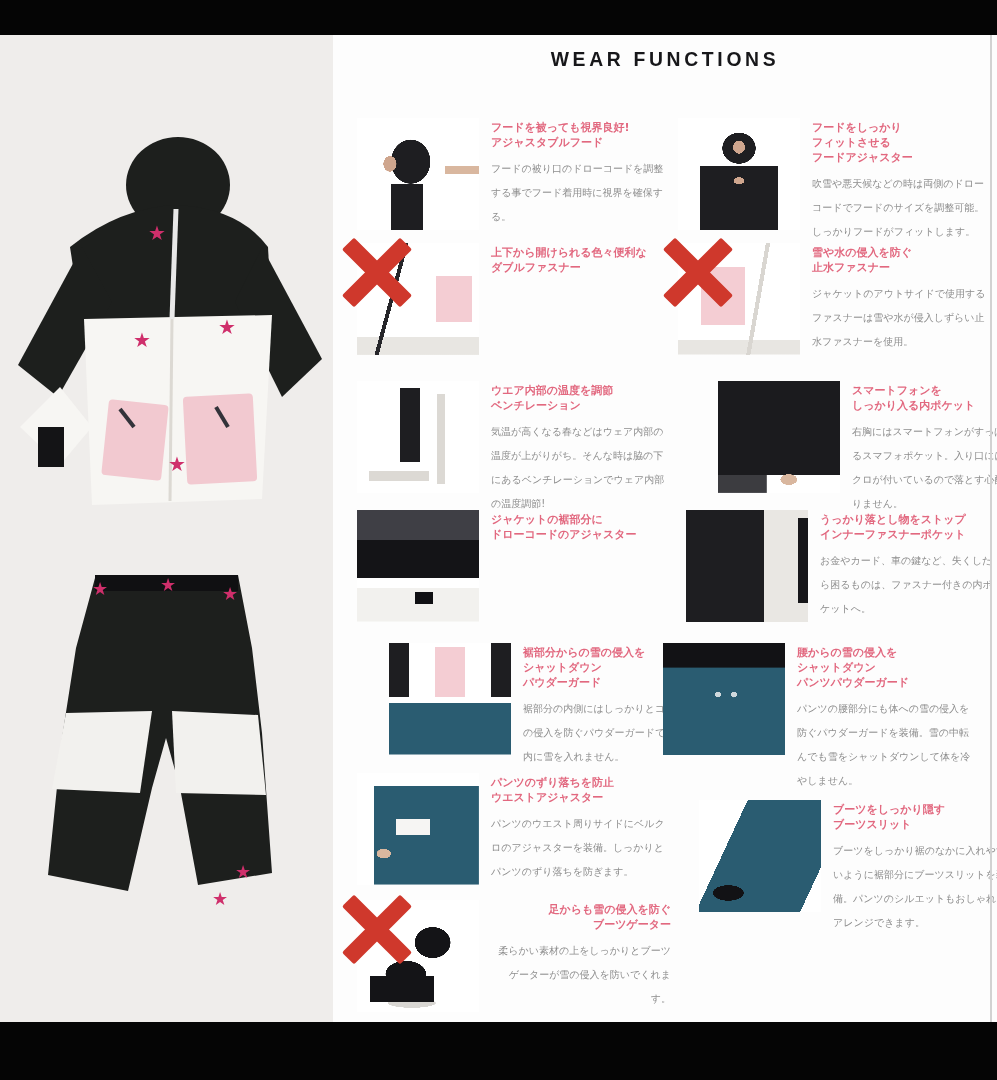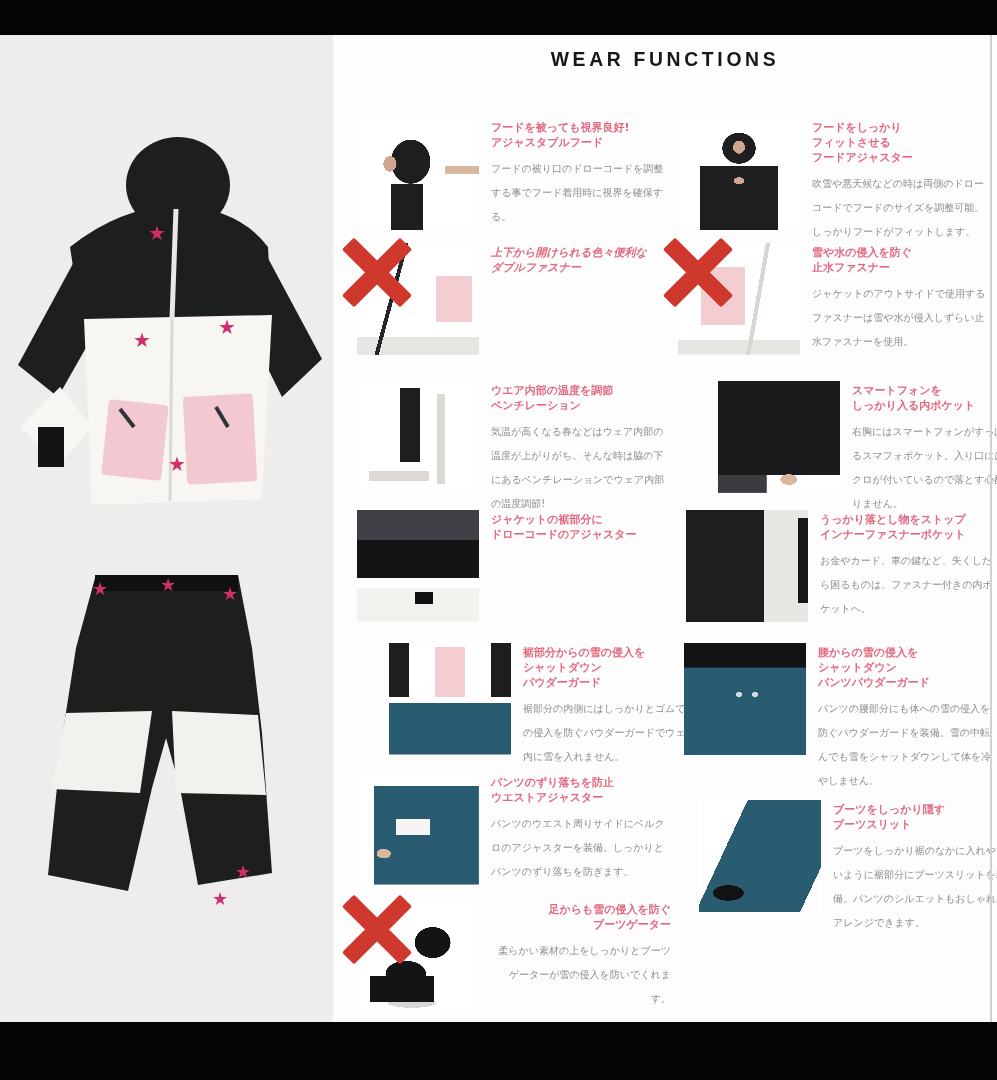--- a/index.html
+++ b/index.html
@@ -183,21 +183,21 @@
       <div class="ph ph-hood-front"></div>
 
     </div>
     <div class="ftext">
       <div class="f-heading">フードをしっかり
 フィットさせる
 フードアジャスター</div>
       <div class="f-body">吹雪や悪天候などの時は両側のドローコードでフードのサイズを調整可能。しっかりフードがフィットします。</div>
     </div>
   </div>
-        <div class="feature" style="top: 208px; left: 24px; font-style: italic;">
+        <div class="feature" style="top: 208px; left: 24px;">
     <div class="ph-wrap">
       <div class="ph ph-double-zipper"></div>
       <div class="xmark"></div>
     </div>
     <div class="ftext">
       <div class="f-heading">上下から開けられる色々便利な
 ダブルファスナー</div>
     </div>
   </div>
         <div class="feature" style="top: 208px; left: 345px;">
@@ -259,21 +259,21 @@
       <div class="ph ph-powder-guard"></div>
 
     </div>
     <div class="ftext">
       <div class="f-heading">裾部分からの雪の侵入を
 シャットダウン
 パウダーガード</div>
       <div class="f-body">裾部分の内側にはしっかりとゴムで雪の侵入を防ぐパウダーガードでウェア内に雪を入れません。</div>
     </div>
   </div>
-        <div class="feature" style="top: 608px; left: 351px;">
+        <div class="feature" style="top: 608px; left: 330px;">
     <div class="ph-wrap">
       <div class="ph ph-pants-waist"></div>
 
     </div>
     <div class="ftext">
       <div class="f-heading">腰からの雪の侵入を
 シャットダウン
 パンツパウダーガード</div>
       <div class="f-body">パンツの腰部分にも体への雪の侵入を防ぐパウダーガードを装備。雪の中転んでも雪をシャットダウンして体を冷やしません。</div>
     </div>

